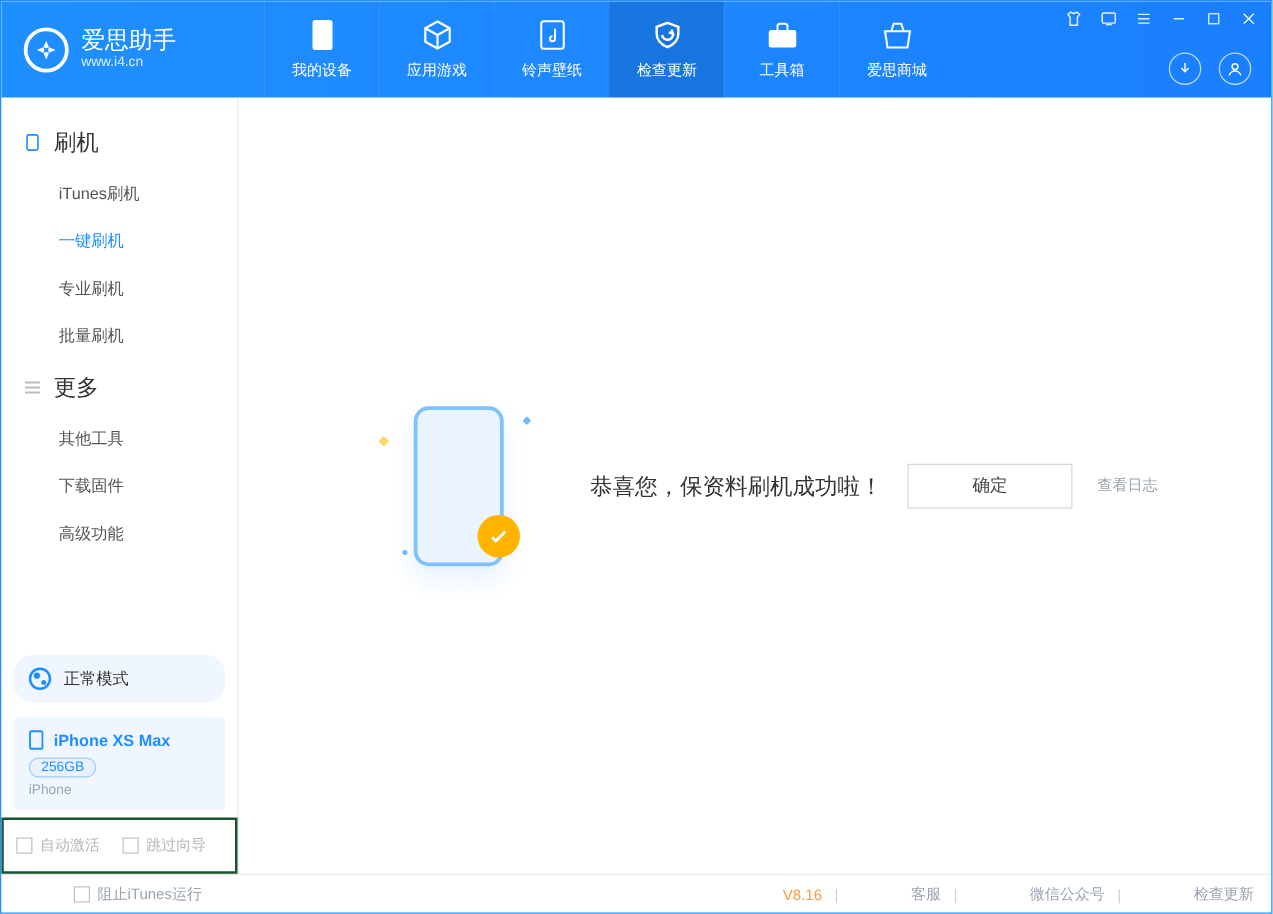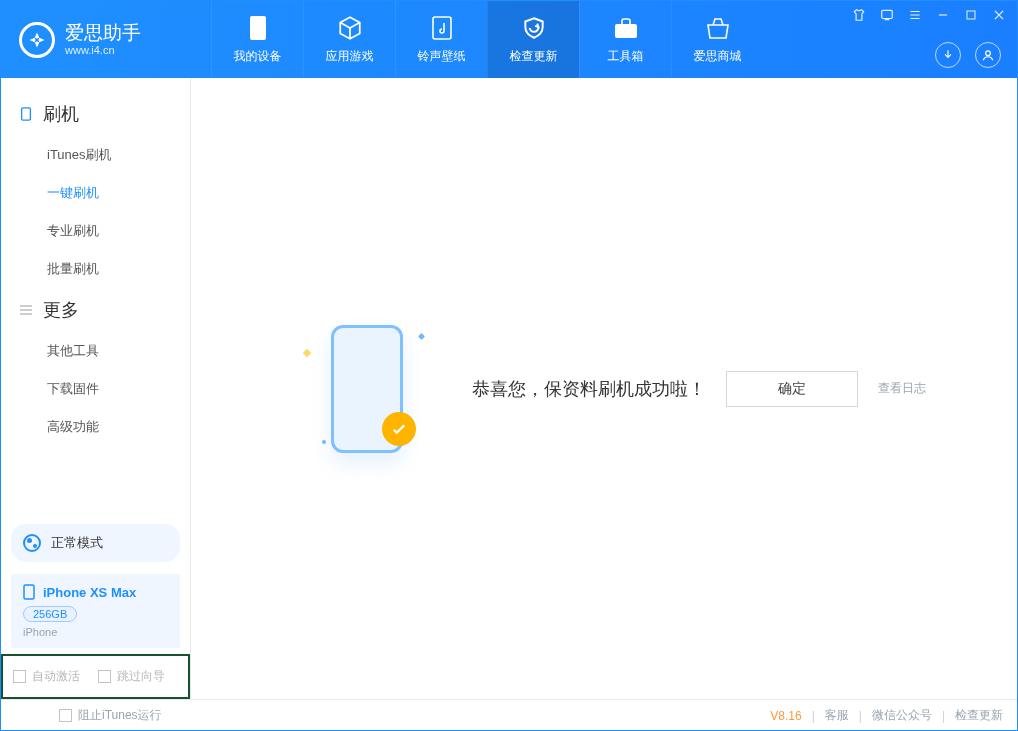--- a/index.html
+++ b/index.html
@@ -48,21 +48,21 @@
 .s2{width:5px;height:5px;right:28px;top:30px;background:#6FB9FF;transform:rotate(45deg);}
 .s3{width:4px;height:4px;left:40px;bottom:30px;background:#6FB9FF;border-radius:50%;}
 .success-text{ font-size:18px; color:#333; font-weight:500;}
 .ok-btn{ width:132px; height:36px; border:1px solid #d7d7d7; background:#fff; font-size:14px; color:#444; cursor:pointer;}
 .log-link{ font-size:12px; color:#9aa4b0; cursor:pointer;}
 .footer{ height:32px; border-top:1px solid #e9e9e9; display:flex; align-items:center; padding:0 14px; font-size:12px; color:#9aa4b0;}
 .footer .cb{ color:#9aa4b0;padding-left:44px;}
 .footer .right{ margin-left:auto; display:flex; align-items:center; gap:10px;}
 .footer .ver{ color:#FF9A3C;}
 .footer .divider{ color:#d0d0d0;}
-.footer .flink{ cursor:pointer;}
+.footer .flink{ cursor:pointer;margin-left:48px;}
 </style>
 </head>
 <body>
 
 <div class="header">
   <div class="logo-block">
     <div class="logo-circle">
       <svg viewBox="0 0 24 24" fill="#fff">
           <path d="M12 2l3 7-3 1-3-1 3-7zm0 20l-3-7 3-1 3 1-3 7zm10-10l-7 3-1-3 1-3 7 3zM2 12l7-3 1 3-1 3-7-3z"></path>
         </svg>

